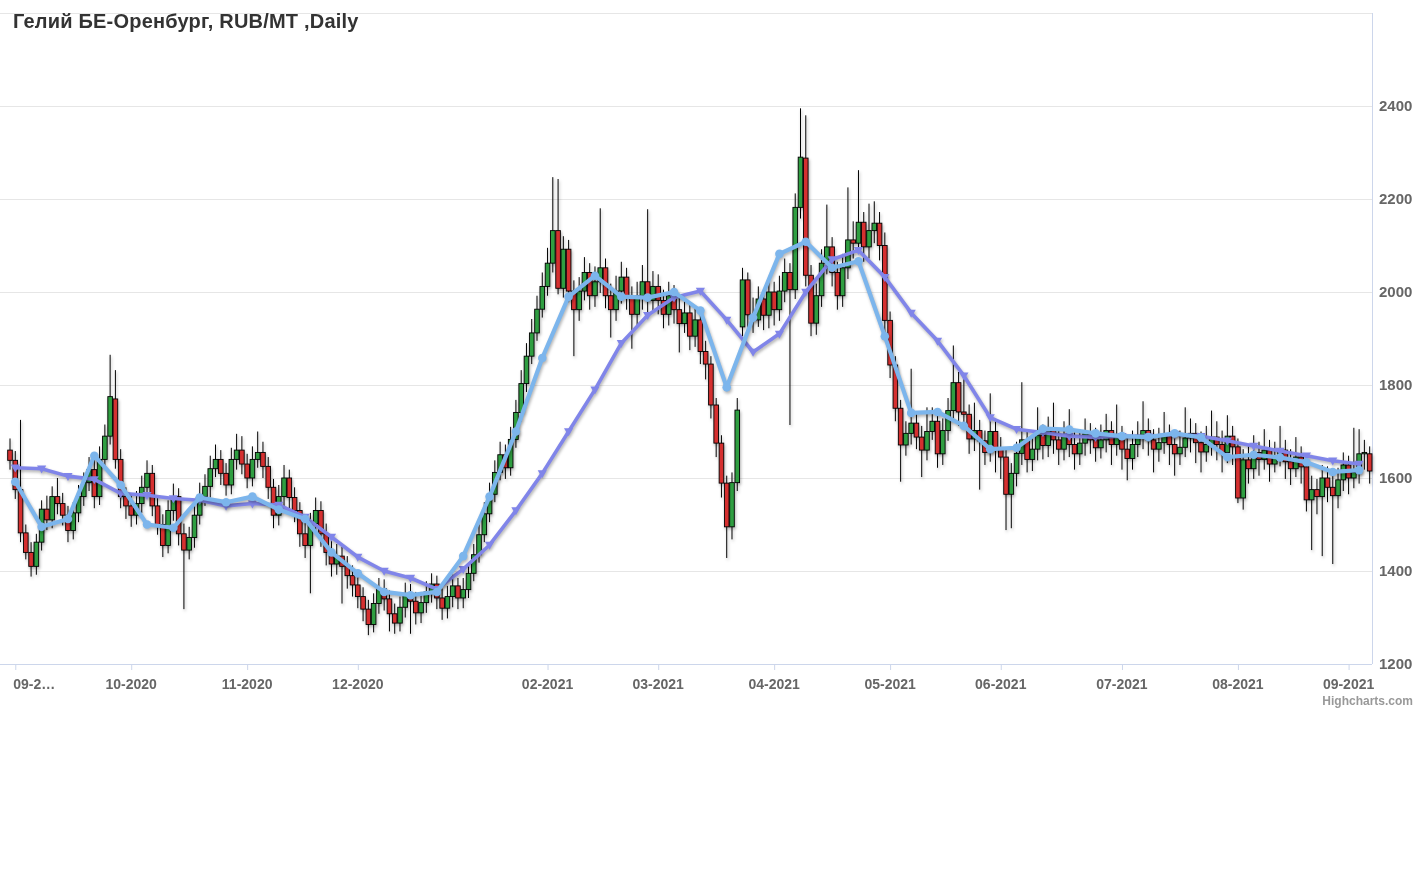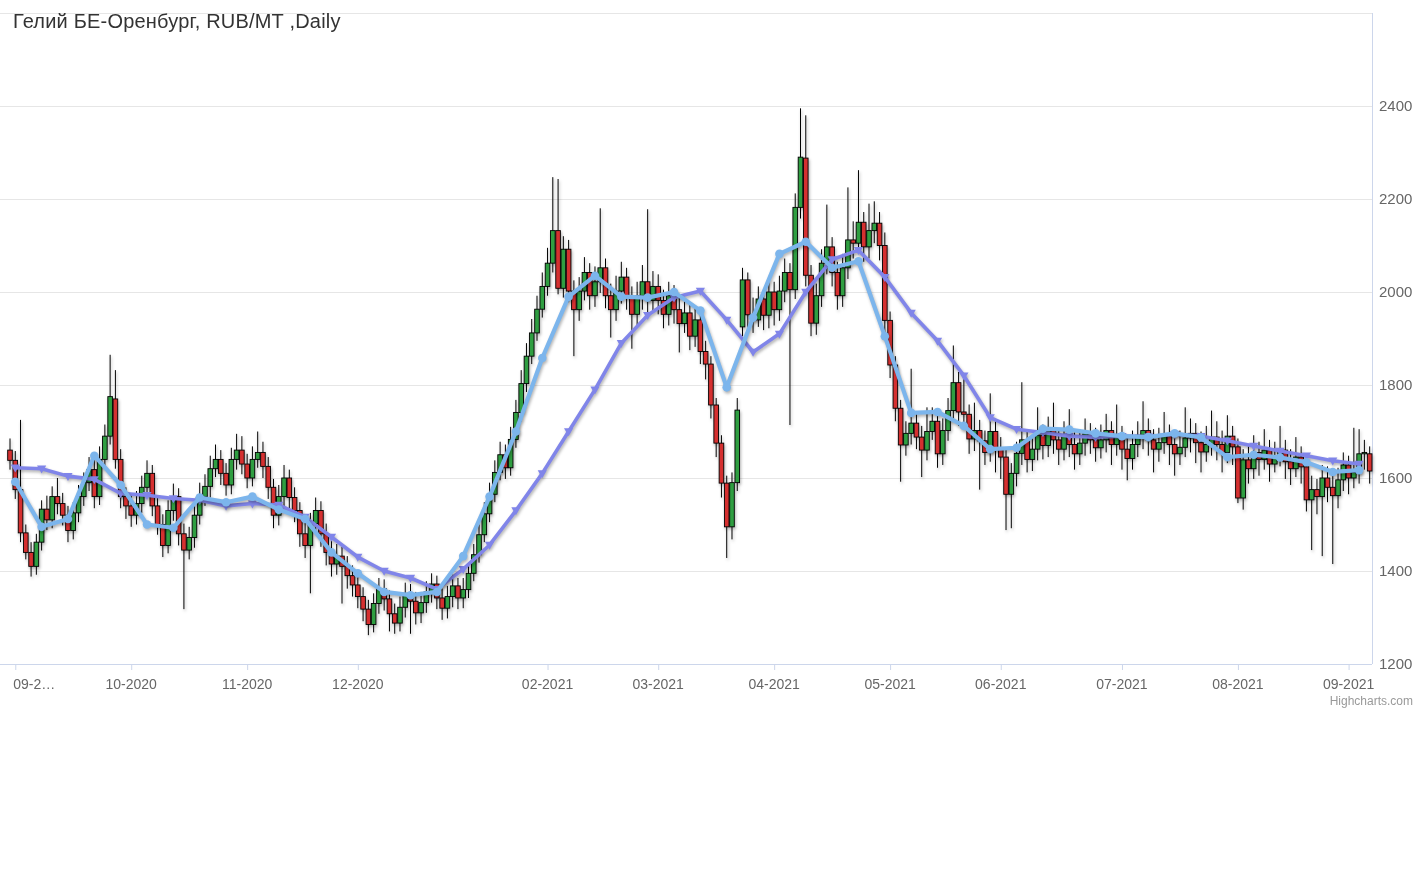--- a/index.html
+++ b/index.html
@@ -1,17 +1,17 @@
 <!DOCTYPE html>
 <html><head>
 <meta charset="utf-8">
 <style>
   html,body{margin:0;padding:0;background:#ffffff;}
   .chart-container{position:relative;width:1427px;height:717px;background:#fff;overflow:hidden;
-    font-family:"Liberation Sans",sans-serif;}
+    font-family:"Liberation Sans",sans-serif;font-weight:bold;}
   .chart-title{position:absolute;left:13px;top:10px;font-size:20px;color:#333333;
     letter-spacing:0.2px;white-space:nowrap;z-index:2;}
   .credits{position:absolute;right:14px;bottom:9px;font-size:12px;color:#999999;z-index:2;
     cursor:pointer;margin-left:35px;}
   svg text{font-family:"Liberation Sans",sans-serif;}
   .shadowed{filter:drop-shadow(1px 2px 1.5px rgba(0,0,0,0.30));}
 </style>
 </head>
 <body>
 

